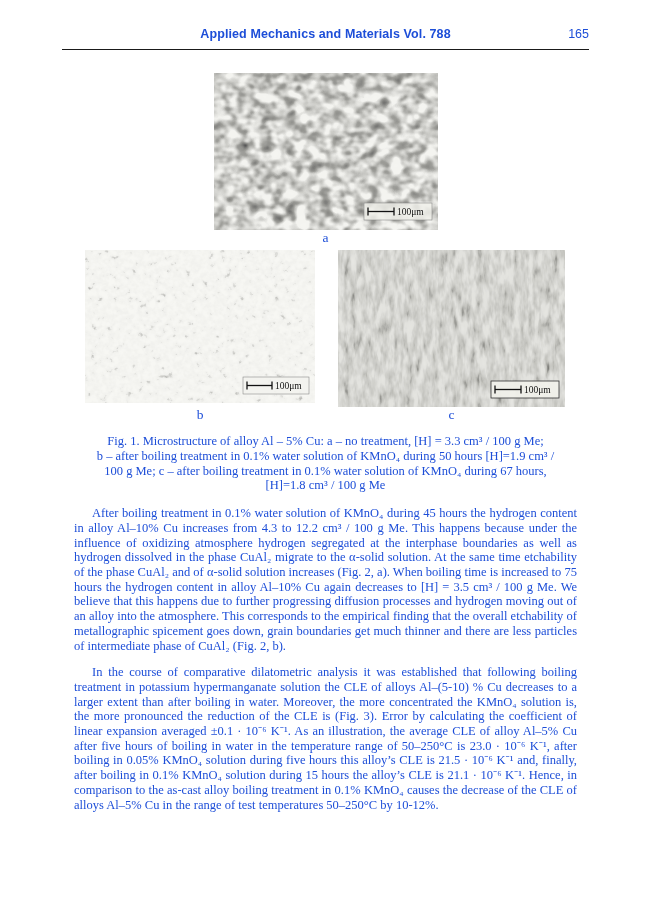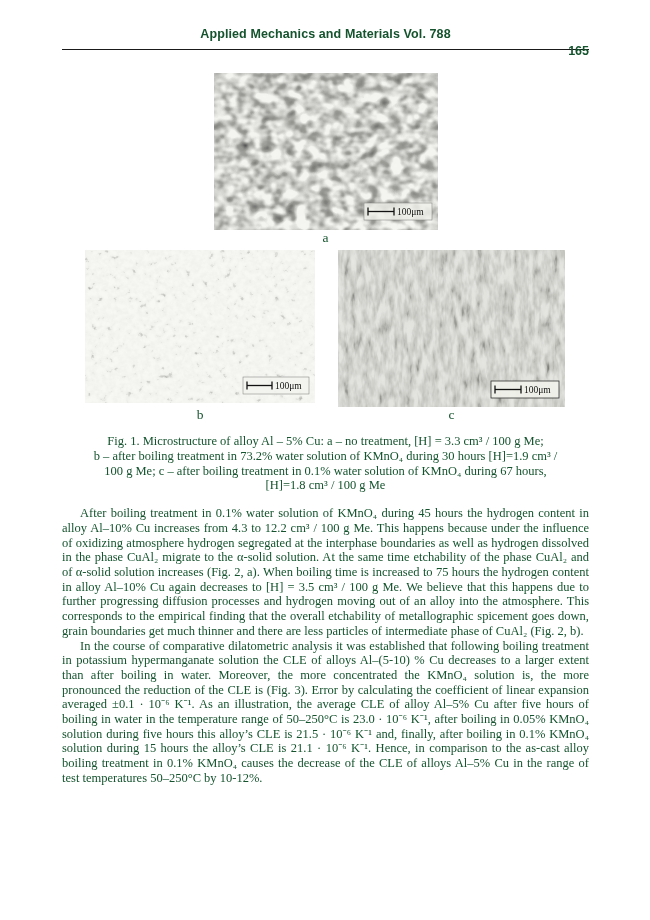--- a/index.html
+++ b/index.html
@@ -1,45 +1,45 @@
 <!DOCTYPE html>
 <html><head>
 <meta charset="utf-8">
 <style>
   html,body { margin:0; padding:0; background:#ffffff; }
   .page {
     position:relative; width:650px; height:920px; background:#ffffff;
-    font-family:"Liberation Serif", serif; color:#14532d; overflow:hidden;
+    font-family:"Liberation Serif", serif; color:#1d4ed8; overflow:hidden;
   }
   .content { position:absolute; left:62px; top:0; width:527px; }
 
   .header { position:relative; padding-top:27px; }
   .header .title {
     text-align:center; font-family:"Liberation Sans", sans-serif;
     font-weight:bold; font-size:12.5px; letter-spacing:0.1px;
   }
   .header .pagenum {
-    position:absolute; right:0; top:44px;
-    font-family:"Liberation Sans", sans-serif; font-weight:bold; font-size:12.5px;
+    position:absolute; right:0; top:27px;
+    font-family:"Liberation Sans", sans-serif; font-weight:normal; font-size:12.5px;
   }
   .rule { border:none; border-top:1.6px solid #1a1a1a; margin:8px 0 0 0; }
 
   .fig-a-wrap { text-align:center; margin-top:23px; font-size:0; }
   .micro { display:inline-block; background:#cfcfc9; }
   .panel-label { text-align:center; font-size:13.5px; line-height:16px; }
 
   .fig-bc-row { display:flex; margin-top:4px; margin-left:23px; gap:23px; font-size:0; }
   .fig-bc-labels { display:flex; margin-left:23px; gap:23px; }
   .fig-bc-labels .lab-b { width:230px; text-align:center; font-size:13.5px; }
   .fig-bc-labels .lab-c { width:227px; text-align:center; font-size:13.5px; }
 
   .caption { margin-top:11px; text-align:center; font-size:12.5px; line-height:14.8px;font-family:Liberation Serif, serif; }
 
   .body-text { margin-top:13px; text-align:justify; font-size:12.5px; line-height:14.7px; }
-  .body-text p { margin:0; text-indent:18px; }
+  .body-text p { margin:12px; text-indent:18px; }
 
   svg text.scalebar-text { font-family:"Liberation Serif", serif; fill:#111; }
 </style>
 </head>
 <body>
 
 <div class="page">
   <div class="content">
 
     <div class="header">
@@ -119,21 +119,21 @@
       </svg>
     </div>
 
     <div class="fig-bc-labels">
       <div class="lab-b">b</div>
       <div class="lab-c">c</div>
     </div>
 
     <div class="caption">
       <div>Fig. 1. Microstructure of alloy Al – 5% Cu: a – no treatment, [H] = 3.3 cm³ / 100 g Me;</div>
-      <div>b – after boiling treatment in 73.2% water solution of KMnO₄ during 30 hours [H]=1.9 cm³ /</div>
+      <div>b – after boiling treatment in 0.1% water solution of KMnO₄ during 50 hours [H]=1.9 cm³ /</div>
       <div>100 g Me; c –  after boiling treatment in 0.1% water solution of KMnO₄ during 67 hours,</div>
       <div>[H]=1.8 cm³ / 100 g Me</div>
     </div>
 
     <div class="body-text">
       <p>After boiling treatment in 0.1% water solution of KMnO₄ during 45 hours the hydrogen content in alloy Al–10% Cu increases from 4.3 to 12.2 cm³ / 100 g Me. This happens because under the influence of oxidizing atmosphere hydrogen segregated at the interphase boundaries as well as hydrogen dissolved in the phase CuAl₂ migrate to the α-solid solution. At the same time etchability of the phase CuAl₂ and of α-solid solution increases (Fig. 2, a). When boiling time is increased to 75 hours the hydrogen content in alloy Al–10% Cu again decreases to [H] = 3.5 cm³ / 100 g Me. We believe that this happens due to further progressing diffusion processes and hydrogen moving out of an alloy into the atmosphere. This corresponds to the empirical finding that the overall etchability of metallographic spicement goes down, grain boundaries get much thinner and there are less particles of intermediate phase of CuAl₂ (Fig. 2, b).</p>
       <p>In the course of comparative dilatometric analysis it was established that following boiling treatment in potassium hypermanganate solution the CLE of alloys Al–(5-10) % Cu decreases to a larger extent than after boiling in water. Moreover, the more concentrated the KMnO₄ solution is, the more pronounced the reduction of the CLE is (Fig. 3). Error by calculating the coefficient of linear expansion averaged  ±0.1 · 10⁻⁶ K⁻¹. As an illustration, the average CLE of alloy Al–5% Cu after five hours of boiling in water in the temperature range of 50–250°C is 23.0 · 10⁻⁶ K⁻¹, after boiling in 0.05% KMnO₄ solution during five hours this alloy’s CLE is 21.5 · 10⁻⁶ K⁻¹ and, finally, after boiling in 0.1% KMnO₄ solution during 15 hours the alloy’s CLE is 21.1 · 10⁻⁶ K⁻¹. Hence, in comparison to the as-cast alloy boiling treatment in 0.1% KMnO₄ causes the decrease of the CLE of alloys Al–5% Cu in the range of test temperatures 50–250°C by 10-12%.</p>
     </div>
 
   </div>

